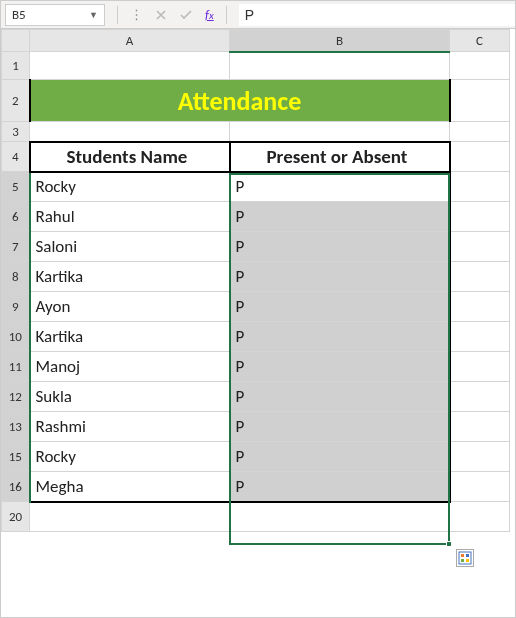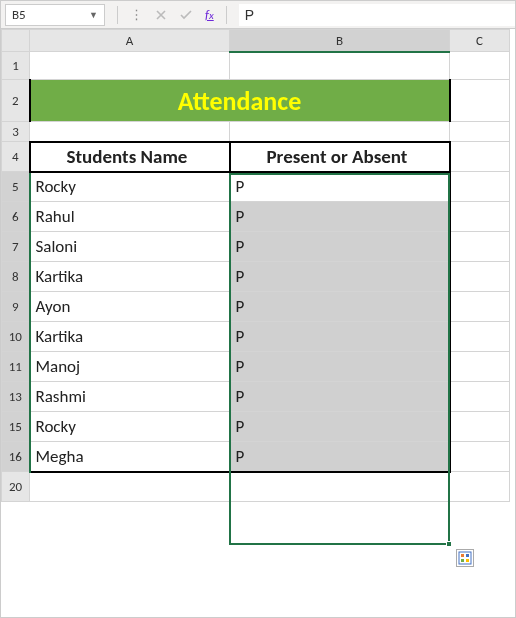--- a/index.html
+++ b/index.html
@@ -254,20 +254,26 @@
       <td class="cell bl br sel-highlight">P</td>
       <td class="cell"></td>
     </tr>
     <tr>
       <th class="row-hdr selected">11</th>
       <td class="cell bl">Manoj</td>
       <td class="cell bl br sel-highlight">P</td>
       <td class="cell"></td>
     </tr>
     <tr>
+      <th class="row-hdr selected">12</th>
+      <td class="cell bl">Sukla</td>
+      <td class="cell bl br sel-highlight">P</td>
+      <td class="cell"></td>
+    </tr>
+    <tr>
       <th class="row-hdr selected">13</th>
       <td class="cell bl">Rashmi</td>
       <td class="cell bl br sel-highlight">P</td>
       <td class="cell"></td>
     </tr>
     <tr>
       <th class="row-hdr selected">15</th>
       <td class="cell bl">Rocky</td>
       <td class="cell bl br sel-highlight">P</td>
       <td class="cell"></td>

